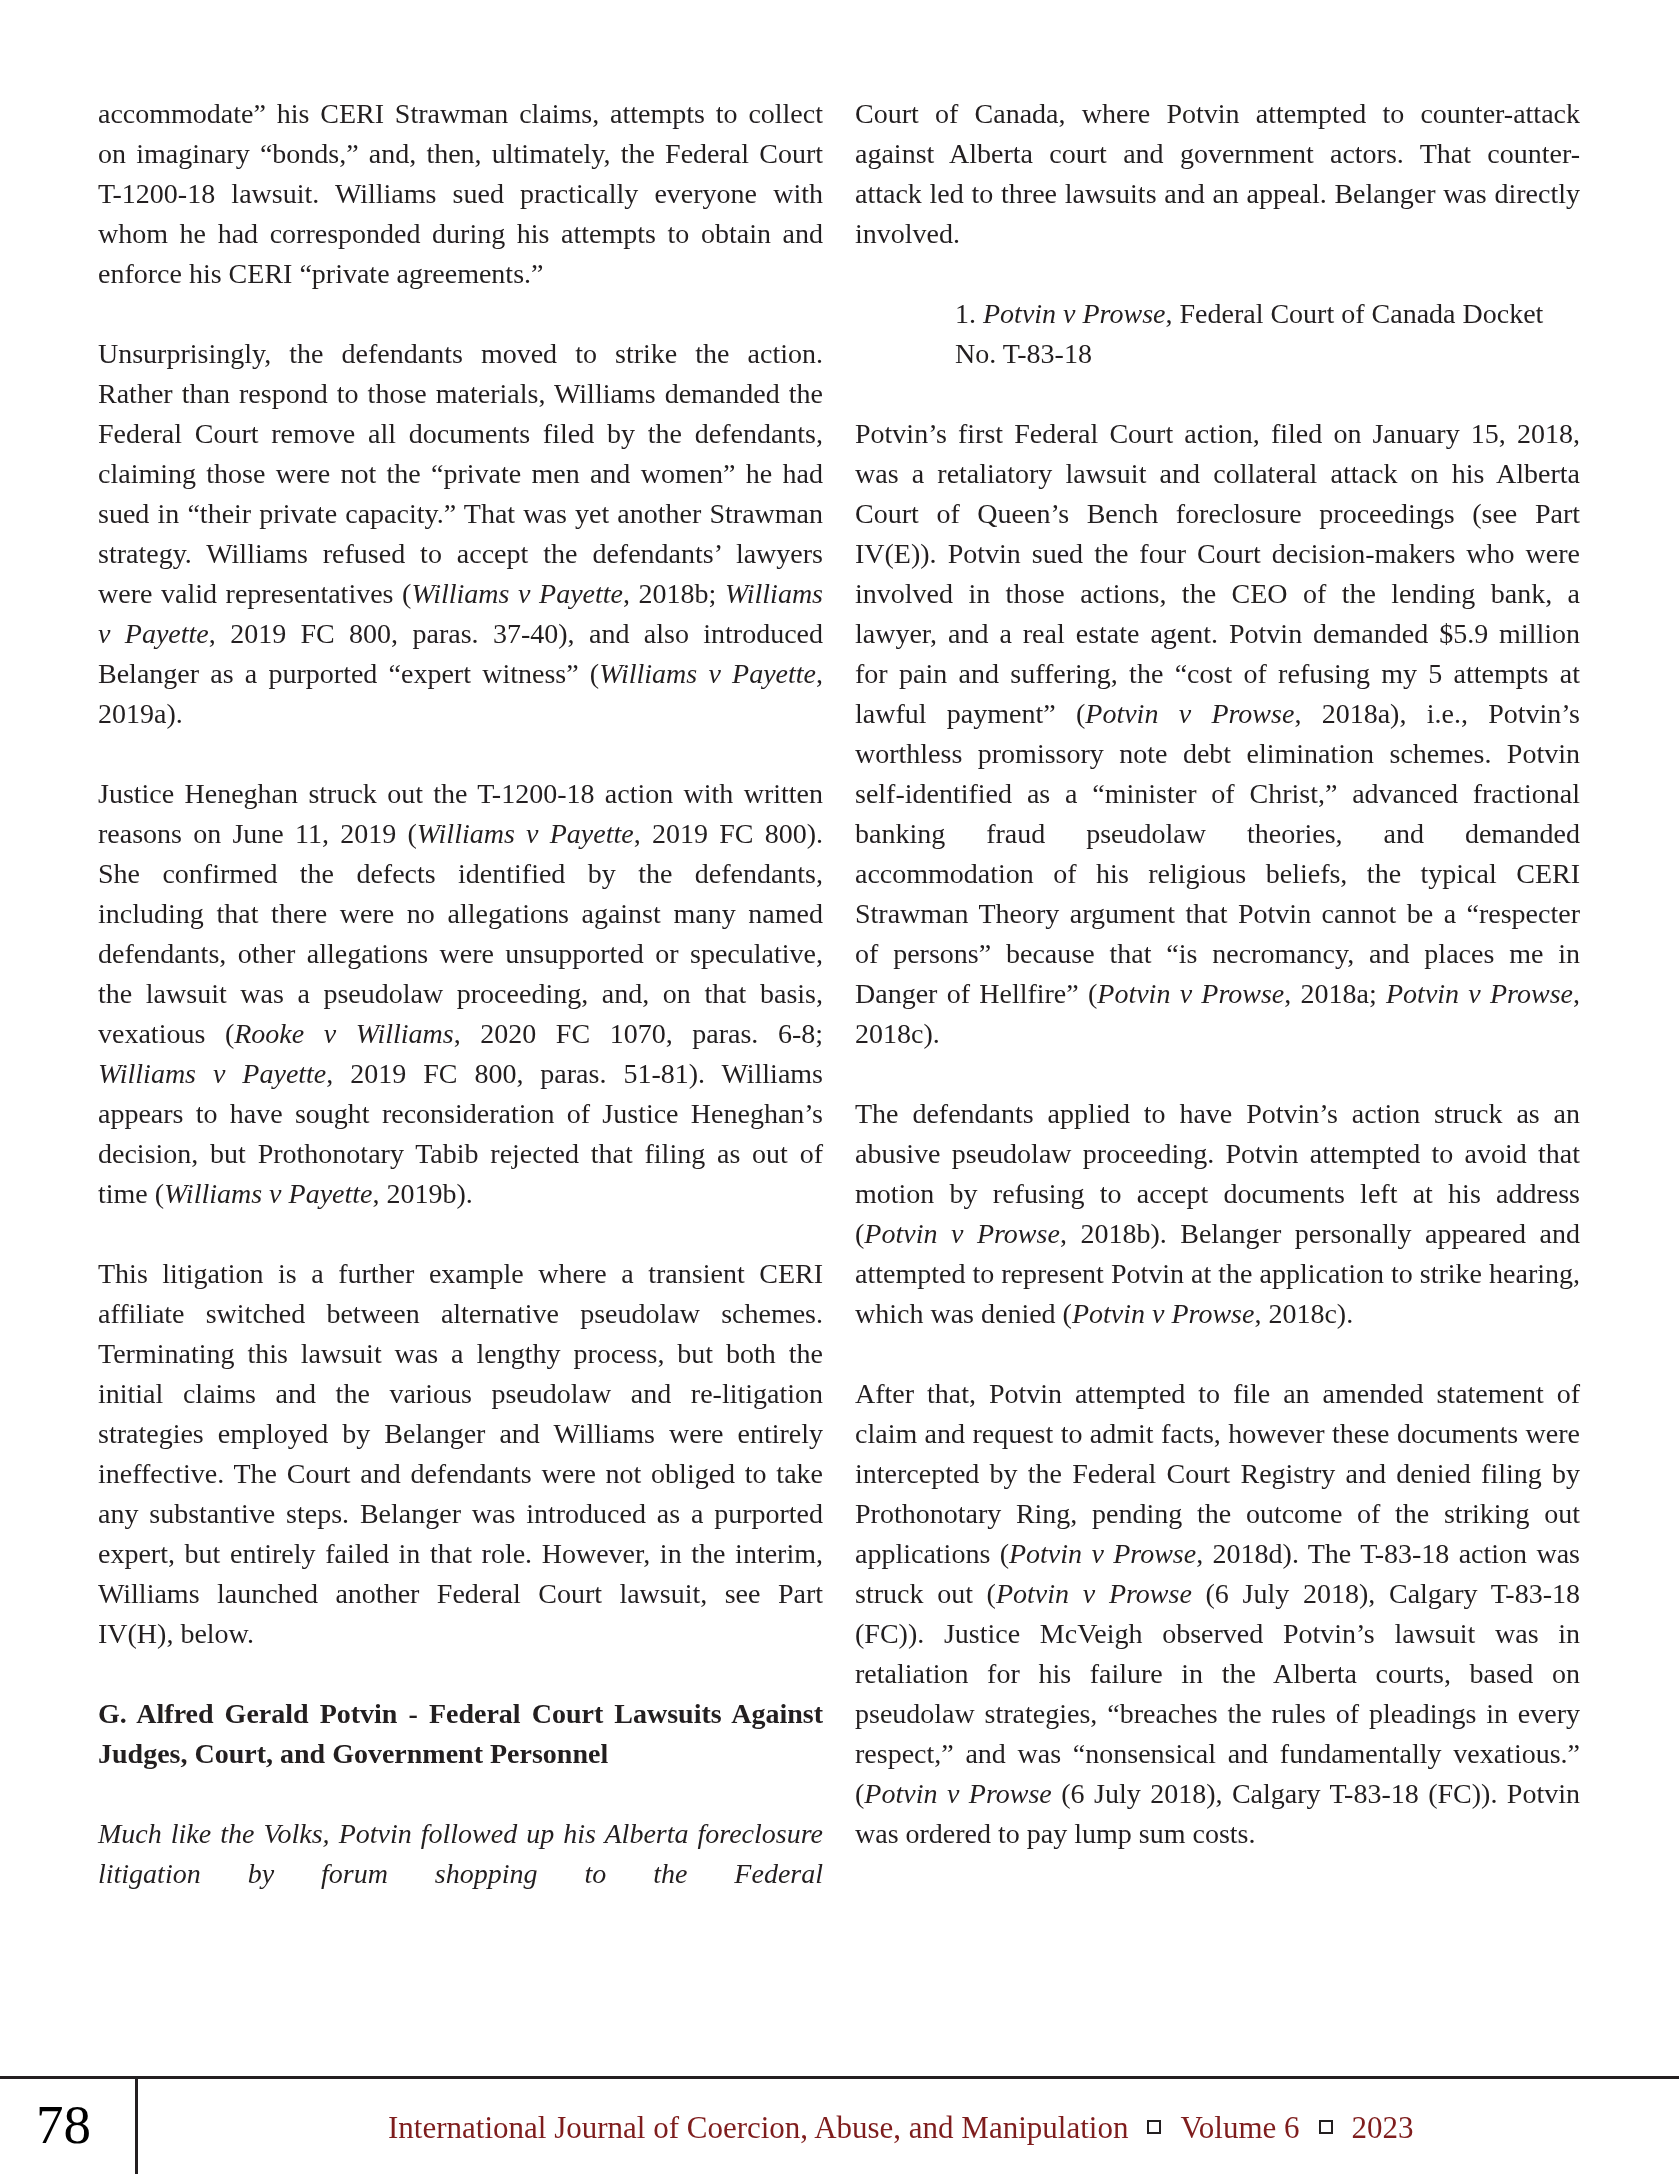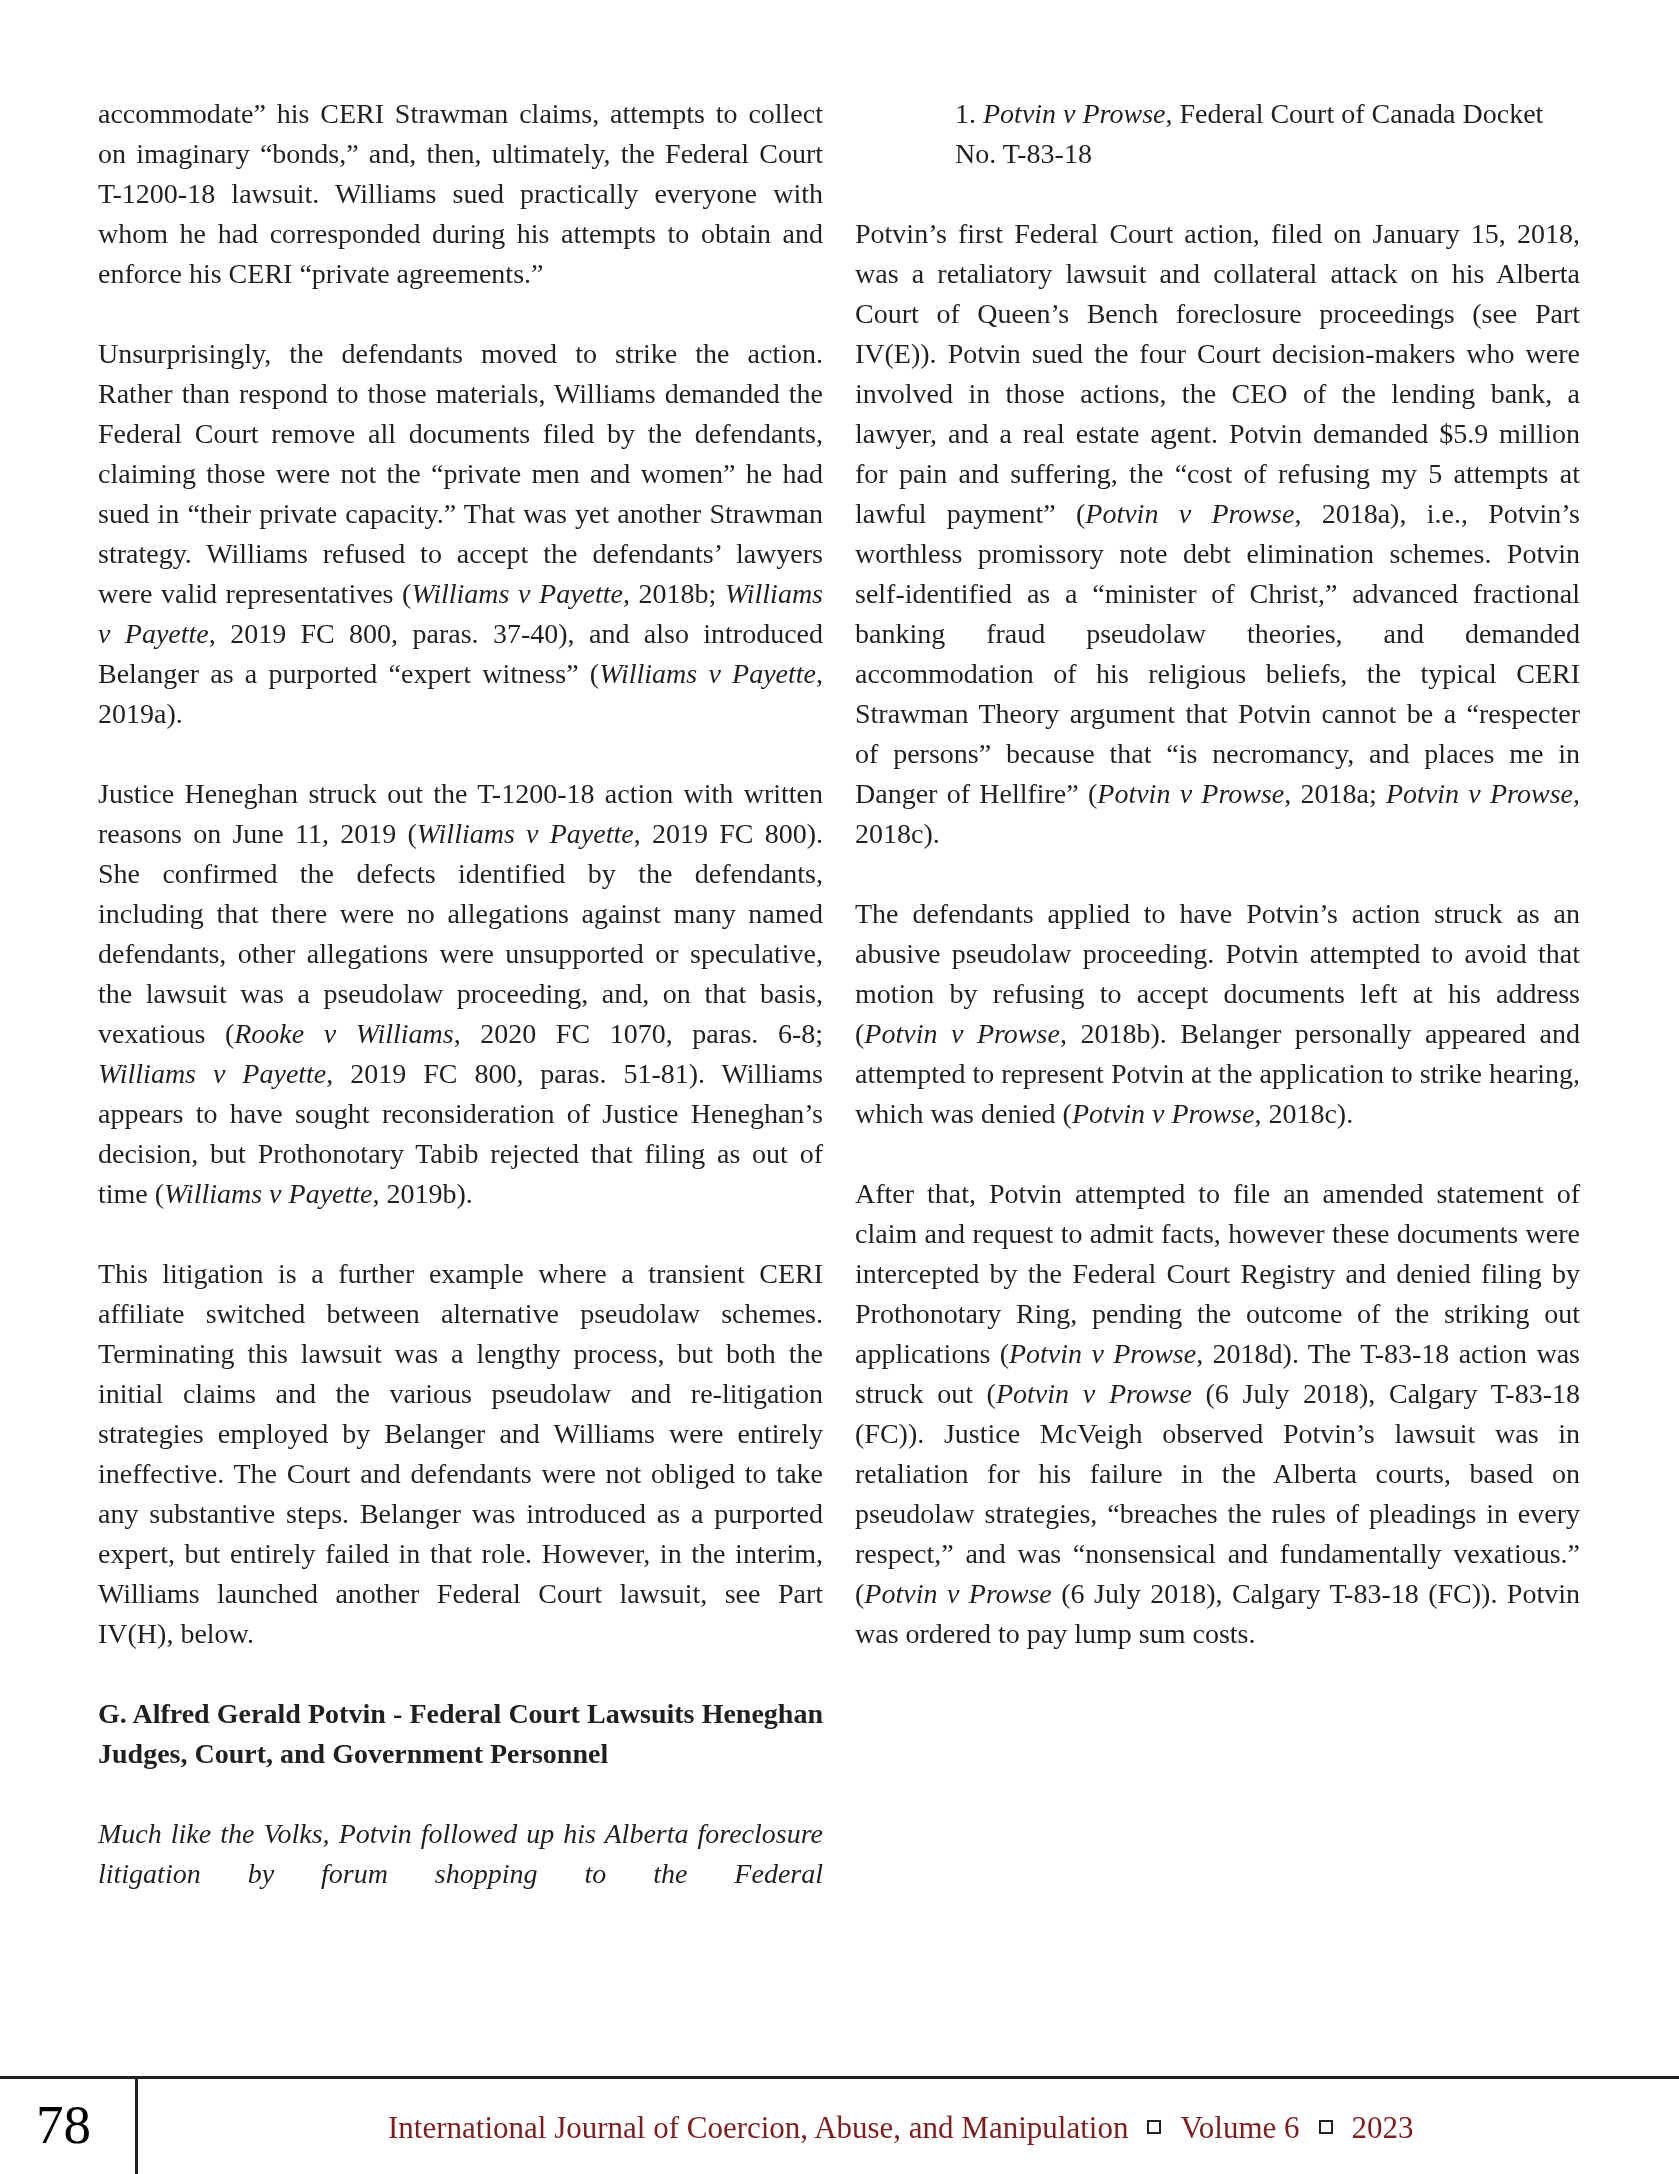--- a/index.html
+++ b/index.html
@@ -95,25 +95,26 @@
 </head>
 <body>
 
 <div class="page">
 
   <div class="column col-left">
     <p><span>accommodate” his CERI Strawman claims, attempts to collect on imaginary “bonds,” and, then, ultimately, the Federal Court T-1200-18 lawsuit. Williams sued practically everyone with whom he had corresponded during his attempts to obtain and enforce his CERI “private agreements.”</span></p>
     <p><span>Unsurprisingly, the defendants moved to strike the action. Rather than respond to those materials, Williams demanded the Federal Court remove all documents filed by the defendants, claiming those were not the “private men and women” he had sued in “their private capacity.” That was yet another Strawman strategy. Williams refused to accept the defendants’ lawyers were valid representatives (</span><em>Williams v Payette</em><span>, 2018b; </span><em>Williams v Payette</em><span>, 2019 FC 800, paras. 37-40), and also introduced Belanger as a purported “expert witness” (</span><em>Williams v Payette</em><span>, 2019a).</span></p>
     <p><span>Justice Heneghan struck out the T-1200-18 action with written reasons on June 11, 2019 (</span><em>Williams v Payette</em><span>, 2019 FC 800). She confirmed the defects identified by the defendants, including that there were no allegations against many named defendants, other allegations were unsupported or speculative, the lawsuit was a pseudolaw proceeding, and, on that basis, vexatious (</span><em>Rooke v Williams</em><span>, 2020 FC 1070, paras. 6-8; </span><em>Williams v Payette</em><span>, 2019 FC 800, paras. 51-81). Williams appears to have sought reconsideration of Justice Heneghan’s decision, but Prothonotary Tabib rejected that filing as out of time (</span><em>Williams v Payette</em><span>, 2019b).</span></p>
     <p><span>This litigation is a further example where a transient CERI affiliate switched between alternative pseudolaw schemes. Terminating this lawsuit was a lengthy process, but both the initial claims and the various pseudolaw and re-litigation strategies employed by Belanger and Williams were entirely ineffective. The Court and defendants were not obliged to take any substantive steps. Belanger was introduced as a purported expert, but entirely failed in that role. However, in the interim, Williams launched another Federal Court lawsuit, see Part IV(H), below.</span></p>
-    <p class="section-heading">G. Alfred Gerald Potvin - Federal Court Lawsuits Heneghan Judges, Court, and Government Personnel</p>
+    <p class="section-heading">G. Alfred Gerald Potvin - Federal Court Lawsuits Against Judges, Court, and Government Personnel</p>
     <p style="text-align-last: justify; font-style: italic;">Much like the Volks, Potvin followed up his Alberta foreclosure litigation by forum shopping to the Federal</p>
   </div>
 
   <div class="column col-right">
+    <p>Court of Canada, where Potvin attempted to counter-attack against Alberta court and government actors. That counter-attack led to three lawsuits and an appeal. Belanger was directly involved.</p>
     <p class="subheading"><span class="num">1. </span><em>Potvin v Prowse</em><span>, Federal Court of Canada Docket No. T-83-18</span></p>
     <p><span>Potvin’s first Federal Court action, filed on January 15, 2018, was a retaliatory lawsuit and collateral attack on his Alberta Court of Queen’s Bench foreclosure proceedings (see Part IV(E)). Potvin sued the four Court decision-makers who were involved in those actions, the CEO of the lending bank, a lawyer, and a real estate agent. Potvin demanded $5.9 million for pain and suffering, the “cost of refusing my 5 attempts at lawful payment” (</span><em>Potvin v Prowse</em><span>, 2018a), i.e., Potvin’s worthless promissory note debt elimination schemes. Potvin self-identified as a “minister of Christ,” advanced fractional banking fraud pseudolaw theories, and demanded accommodation of his religious beliefs, the typical CERI Strawman Theory argument that Potvin cannot be a “respecter of persons” because that “is necromancy, and places me in Danger of Hellfire” (</span><em>Potvin v Prowse</em><span>, 2018a; </span><em>Potvin v Prowse</em><span>, 2018c).</span></p>
     <p><span>The defendants applied to have Potvin’s action struck as an abusive pseudolaw proceeding. Potvin attempted to avoid that motion by refusing to accept documents left at his address (</span><em>Potvin v Prowse</em><span>, 2018b). Belanger personally appeared and attempted to represent Potvin at the application to strike hearing, which was denied (</span><em>Potvin v Prowse</em><span>, 2018c).</span></p>
     <p><span>After that, Potvin attempted to file an amended statement of claim and request to admit facts, however these documents were intercepted by the Federal Court Registry and denied filing by Prothonotary Ring, pending the outcome of the striking out applications (</span><em>Potvin v Prowse</em><span>, 2018d). The T-83-18 action was struck out (</span><em>Potvin v Prowse</em><span> (6 July 2018), Calgary T-83-18 (FC)). Justice McVeigh observed Potvin’s lawsuit was in retaliation for his failure in the Alberta courts, based on pseudolaw strategies, “breaches the rules of pleadings in every respect,” and was “nonsensical and fundamentally vexatious.” (</span><em>Potvin v Prowse</em><span> (6 July 2018), Calgary T-83-18 (FC)). Potvin was ordered to pay lump sum costs.</span></p>
   </div>
 
   <div class="footer-rule"></div>
   <div class="footer-divider"></div>
   <div class="page-number">78</div>
   <div class="journal-line">

